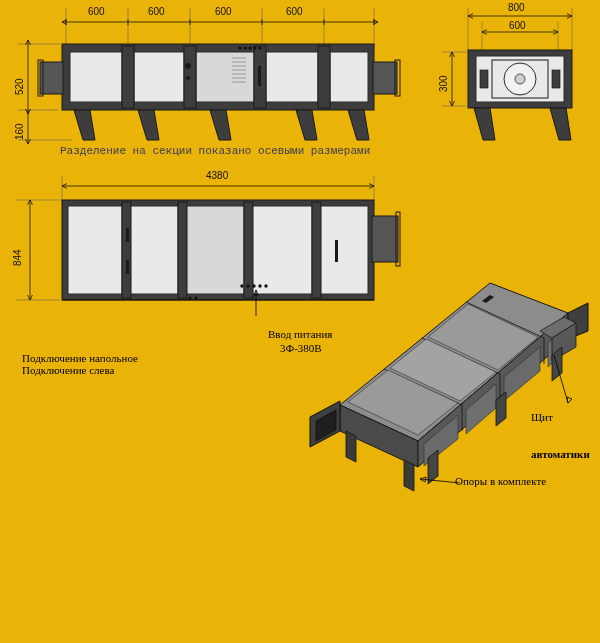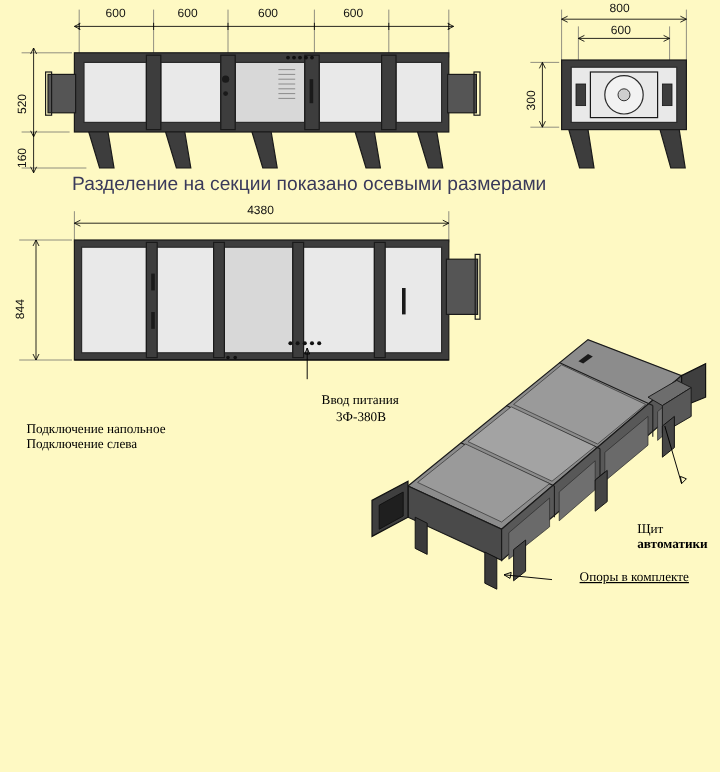--- a/index.html
+++ b/index.html
@@ -4,21 +4,21 @@
 <style>
   html, body {
     margin: 0;
     padding: 0;
     background: #ffffff;
   }
   #root {
     position: relative;
     width: 600px;
     height: 643px;
-    background: #fef9c3;
+    background: #eab308;
     font-family: "Liberation Serif", serif;
     color: #000000;
     overflow: hidden;
   }
   .abs { position: absolute; }
   .dim-text {
     font-family: "Liberation Sans", sans-serif;
     font-size: 10px;
     color: #111;
     white-space: nowrap;
@@ -27,22 +27,22 @@
     transform-origin: 0 0;
     transform: rotate(-90deg);
   }
   .note-b {
     font-family: "Liberation Serif", serif;
     font-size: 11px;
     color: #000;
     white-space: nowrap;
   }
   .caption-blue {
-    font-family: Liberation Sans, sans-serif;
-    font-size: 16px;
+    font-family: Liberation Mono, monospace;
+    font-size: 11px;
     color: #3a3a5a;
     white-space: nowrap;
   }
   svg { display: block; overflow: visible; }
   .panel-face { fill: #e9e9e9; stroke: #2b2b2b; stroke-width: 1; }
   .panel-face-d { fill: #d8d8d8; stroke: #2b2b2b; stroke-width: 1; }
   .frame-dark { fill: #3d3d3d; stroke: #1a1a1a; stroke-width: 1; }
   .frame-mid { fill: #555; stroke: #1a1a1a; stroke-width: 1; }
   .edge { fill: none; stroke: #1a1a1a; stroke-width: 1; }
   .edge-thin { fill: none; stroke: #333; stroke-width: 0.7; }
@@ -277,17 +277,17 @@
       <path d="M196,145 l0,26 l10,-8 l0,-26 z" fill="#454545" stroke="#111" stroke-width="0.8"></path>
       <path d="M252,100 l0,26 l10,-8 l0,-26 z" fill="#454545" stroke="#111" stroke-width="0.8"></path>
 
       <path class="leader" d="M254,100 L268,148"></path>
       <path class="leader" d="M268,148 l-1,-6 l5,2 z" fill="#000"></path>
       <path class="leader" d="M120,224 L160,228"></path>
       <path class="leader" d="M120,224 l6,-2 l-1,5 z" fill="#000"></path>
     </svg>
   </div>
 
-  <div class="abs note-b" style="left:531px; top:411px;margin-top:24px;">Щит</div>
+  <div class="abs note-b" style="left:531px; top:411px;">Щит</div>
   <div class="abs note-b" style="left:531px; top:448px;font-weight:bold;">автоматики</div>
-  <div class="abs note-b" style="left:483px; top:475px;text-decoration:underline;">Опоры в комплекте</div>
+  <div class="abs note-b" style="left:455px; top:475px;">Опоры в комплекте</div>
 
 </div>
 
 </body></html>

